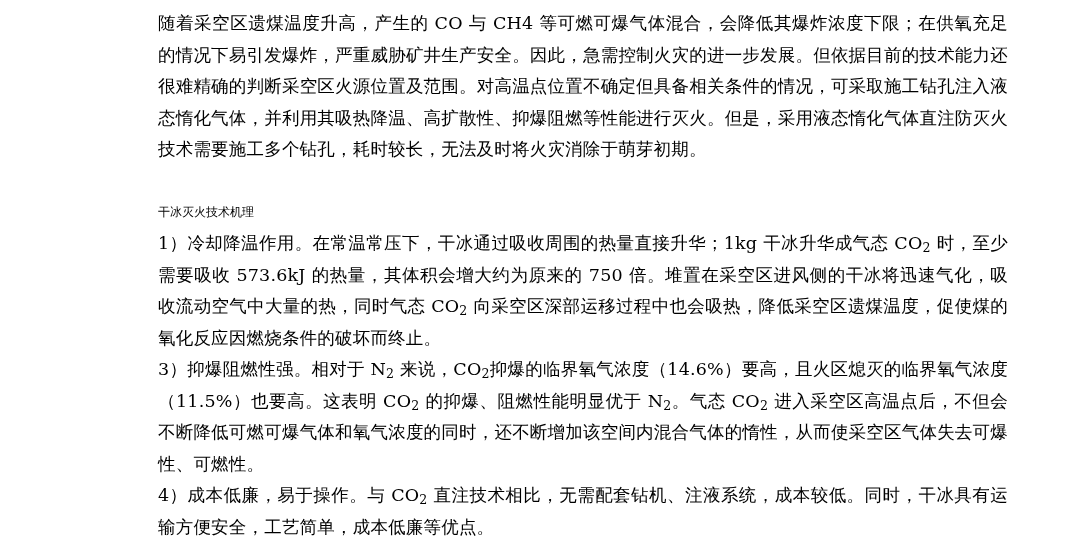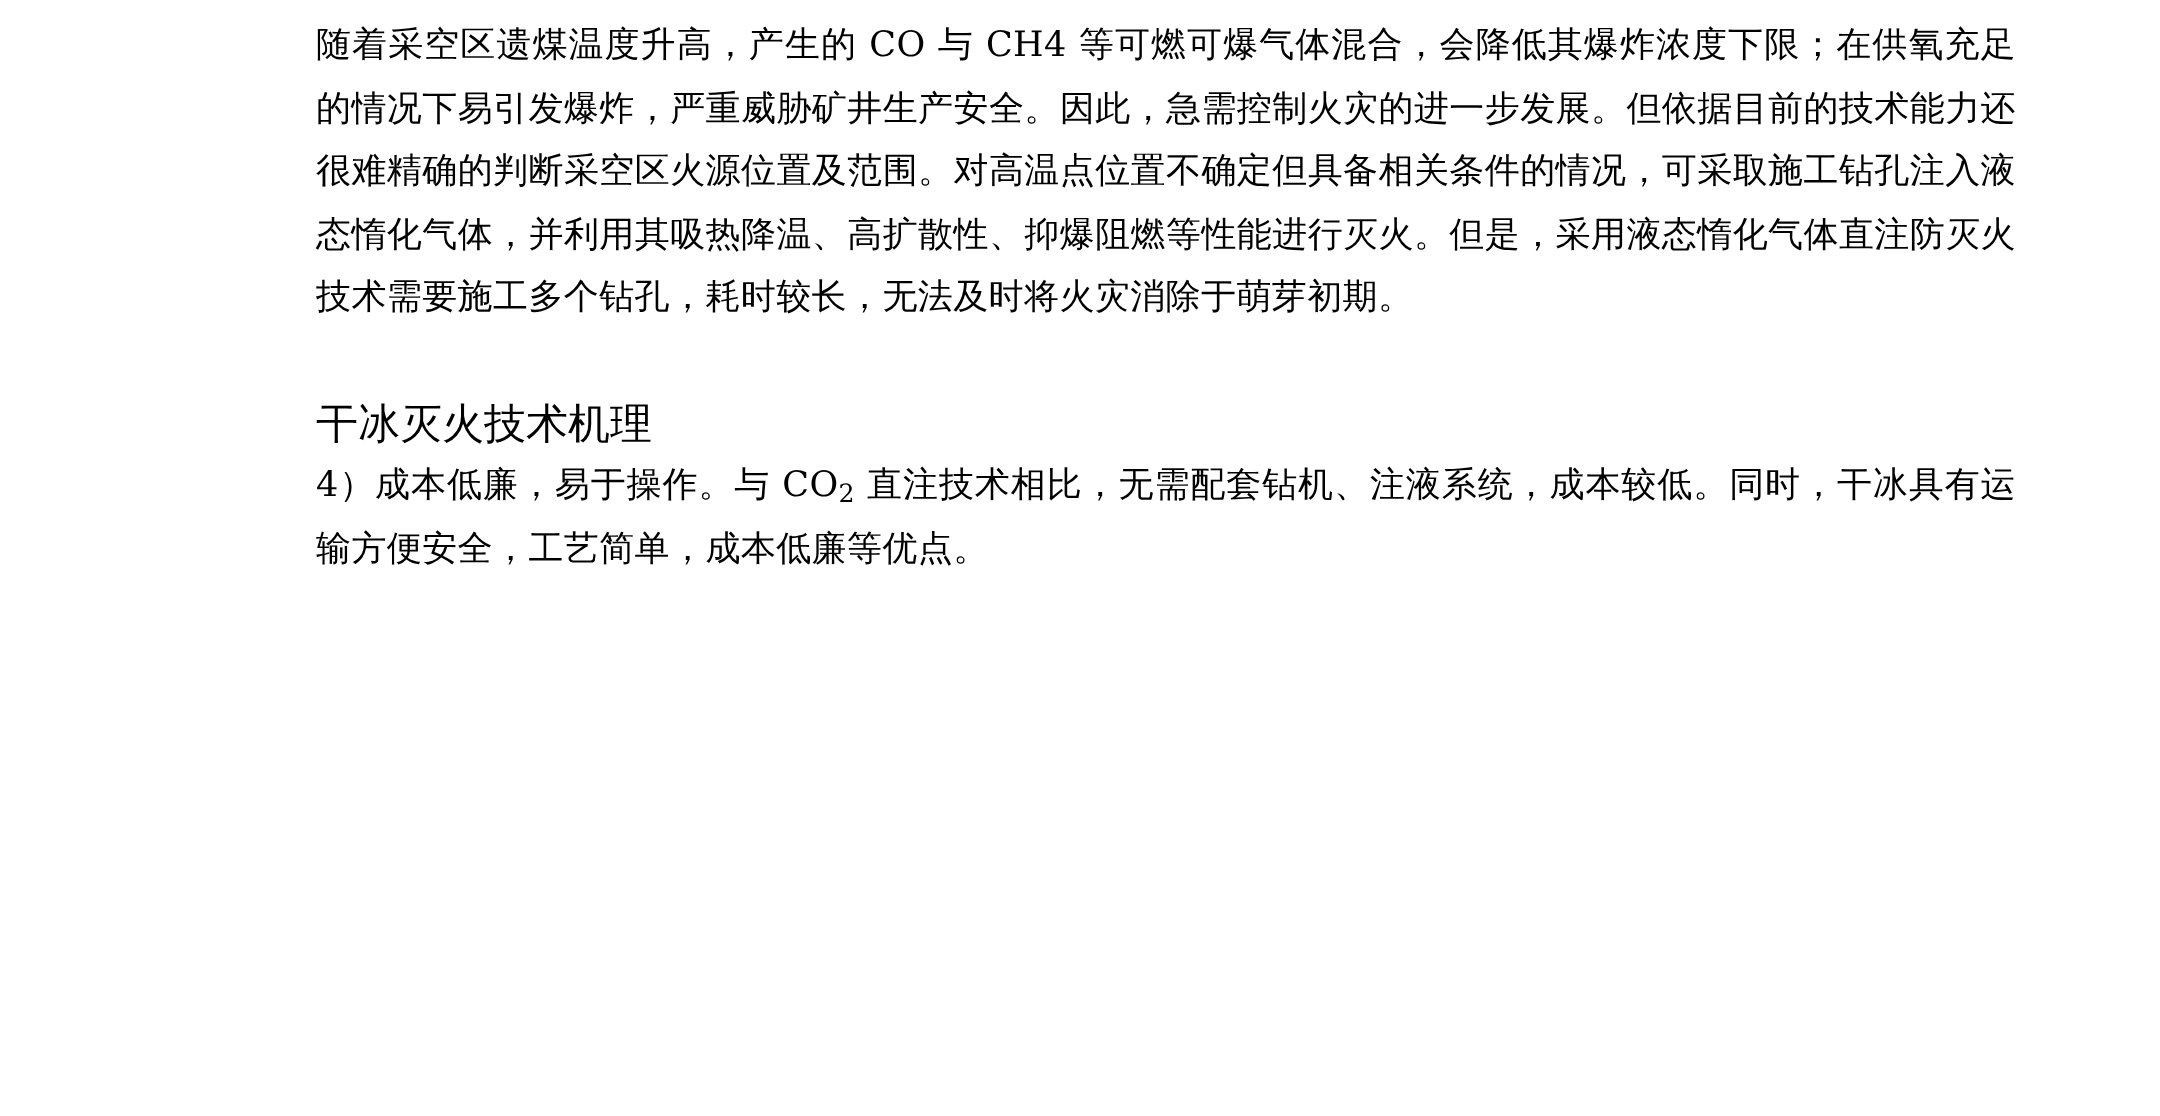--- a/index.html
+++ b/index.html
@@ -26,21 +26,21 @@
     line-height: 31.5px;
     text-align: justify;
     text-justify: inter-ideograph;
     margin: 0;
     letter-spacing: 0.2px;
   }
   .spacer {
     height: 31px;
   }
   .heading {
-    font-size: 21px;
+    font-size: 12px;
     line-height: 31.5px;
     margin: 0;
     text-align: left;
   }
   sub {
     font-size: 0.72em;
     vertical-align: -0.22em;
     line-height: 0;
   }
 </style>
@@ -48,15 +48,17 @@
 <body>
 
 <div class="page">
 
   <p class="para">随着采空区遗煤温度升高，产生的 CO 与 CH4 等可燃可爆气体混合，会降低其爆炸浓度下限；在供氧充足的情况下易引发爆炸，严重威胁矿井生产安全。因此，急需控制火灾的进一步发展。但依据目前的技术能力还很难精确的判断采空区火源位置及范围。对高温点位置不确定但具备相关条件的情况，可采取施工钻孔注入液态惰化气体，并利用其吸热降温、高扩散性、抑爆阻燃等性能进行灭火。但是，采用液态惰化气体直注防灭火技术需要施工多个钻孔，耗时较长，无法及时将火灾消除于萌芽初期。</p>
 
   <div class="spacer"></div>
 
   <p class="heading">干冰灭火技术机理</p>
 
+  <p class="para">1）冷却降温作用。在常温常压下，干冰通过吸收周围的热量直接升华；1kg 干冰升华成气态 CO<sub>2</sub> 时，至少需要吸收 573.6kJ 的热量，其体积会增大约为原来的 750 倍。堆置在采空区进风侧的干冰将迅速气化，吸收流动空气中大量的热，同时气态 CO<sub>2</sub> 向采空区深部运移过程中也会吸热，降低采空区遗煤温度，促使煤的氧化反应因燃烧条件的破坏而终止。</p>
+  <p class="para">3）抑爆阻燃性强。相对于 N<sub>2</sub> 来说，CO<sub>2</sub>抑爆的临界氧气浓度（14.6%）要高，且火区熄灭的临界氧气浓度（11.5%）也要高。这表明 CO<sub>2</sub> 的抑爆、阻燃性能明显优于 N<sub>2</sub>。气态 CO<sub>2</sub> 进入采空区高温点后，不但会不断降低可燃可爆气体和氧气浓度的同时，还不断增加该空间内混合气体的惰性，从而使采空区气体失去可爆性、可燃性。</p>
   <p class="para">4）成本低廉，易于操作。与 CO<sub>2</sub> 直注技术相比，无需配套钻机、注液系统，成本较低。同时，干冰具有运输方便安全，工艺简单，成本低廉等优点。</p>
 
 </div>
 
 </body></html>

